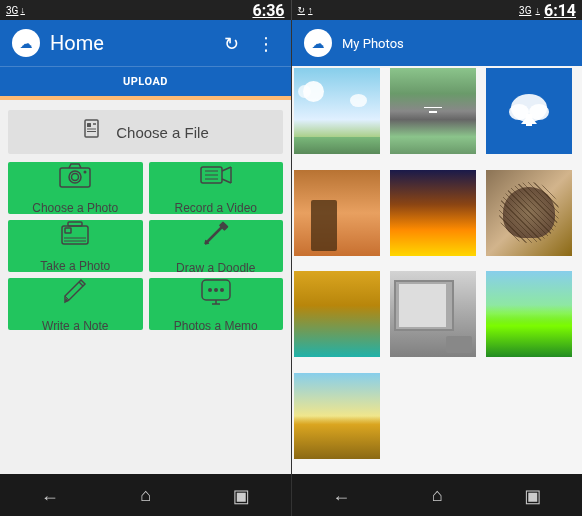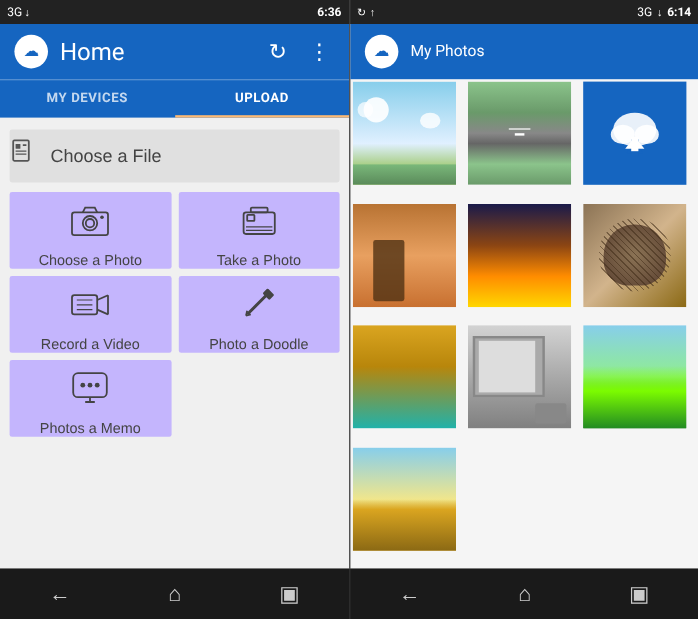--- a/index.html
+++ b/index.html
@@ -20,26 +20,27 @@
       height: 20px;
     }
     .status-bar {
       flex: 1;
       background: #1a1a2e;
       display: flex;
       align-items: center;
       padding: 0 6px;
       font-size: 10px;
       color: #fff;
+      text-decoration: underline;
     }
     .status-bar.left { background: #222; }
     .status-bar.right { background: #222; border-left: 1px solid #444; }
     .status-bar-left-icons { display: flex; align-items: center; gap: 4px; margin-left: auto; }
     .status-bar-right-icons { display: flex; align-items: center; gap: 4px; margin-left: auto; }
-    .status-time { font-weight: bold; font-size: 10px; }
+    .status-time { font-weight: bold; font-size: 16px; }
 
     
     .panels {
       display: flex;
       flex: 1;
       overflow: hidden;
     }
 
     
     .left-panel {
@@ -93,36 +94,37 @@
       padding: 8px 4px;
       color: rgba(255,255,255,0.75);
       font-size: 11px;
       font-weight: bold;
       cursor: pointer;
       border-bottom: 2px solid transparent;
       letter-spacing: 0.5px;
     }
     .tab.active {
       color: #fff;
-      border-bottom: 2px solid #fdba74;
+      border-bottom: 4px solid #fdba74;
     }
 
     
     .upload-area {
       padding: 10px 8px;
       flex: 1;
     }
 
     .choose-file-btn {
       background: #e0e0e0;
       border: none;
       width: 100%;
       height: 44px;
       display: flex;
       align-items: center;
+      justify-content: center;
       gap: 10px;
       cursor: pointer;
       margin-bottom: 8px;
       border-radius: 2px;
     }
     .choose-file-icon {
       font-size: 20px;
       color: #555;
     }
     .choose-file-text {
@@ -130,27 +132,27 @@
       color: #444;
     }
 
     
     .action-grid {
       display: grid;
       grid-template-columns: 1fr 1fr;
       gap: 6px;
     }
     .action-btn {
-      background: #c4b5fd;
+      background: #22c55e;
       border: none;
-      height: 64px;
+      height: 52px;
       display: flex;
       flex-direction: column;
       align-items: center;
-      justify-content: flex-end;
+      justify-content: center;
       gap: 6px;
       cursor: pointer;
       border-radius: 2px;
     }
     .action-btn-icon {
       font-size: 26px;
       color: #444;
     }
     .action-btn-label {
       font-size: 12px;
@@ -288,21 +290,20 @@
     <div class="app-header">
       <div class="app-logo">
         <span style="font-size:13px;">☁</span>
       </div>
       <span class="app-title">Home</span>
       <span class="header-icon">↻</span>
       <span class="header-icon">⋮</span>
     </div>
 
     <div class="tabs">
-      <div class="tab">MY DEVICES</div>
       <div class="tab active">UPLOAD</div>
     </div>
 
     <div class="upload-area">
       <button class="choose-file-btn">
         <span class="choose-file-icon">
           <svg width="24" height="24" viewBox="0 0 24 24" fill="#555">
             <rect x="3" y="2" width="13" height="17" rx="1" fill="none" stroke="#555" stroke-width="1.5"></rect>
             <rect x="5" y="5" width="4" height="4" rx="0.5" fill="#555"></rect>
             <line x1="11" y1="6" x2="14" y2="6" stroke="#555" stroke-width="1.5"></line>
@@ -323,58 +324,69 @@
               <circle cx="16" cy="15" r="3.5" fill="none" stroke="#444" stroke-width="1.5"></circle>
               <path d="M10 6 L12 2 L20 2 L22 6" stroke="#444" stroke-width="1.5" fill="none"></path>
               <circle cx="26" cy="10" r="1.5" fill="#444"></circle>
             </svg>
           </span>
           <span class="action-btn-label">Choose a Photo</span>
         </button>
 
         <button class="action-btn">
           <span class="action-btn-icon">
-            <svg width="30" height="26" viewBox="0 0 30 26" fill="none">
-              <rect x="2" y="6" width="26" height="18" rx="2" fill="none" stroke="#444" stroke-width="1.5"></rect>
-              <rect x="8" y="2" width="14" height="4" rx="1" fill="none" stroke="#444" stroke-width="1.5"></rect>
-              <rect x="5" y="8" width="6" height="5" rx="0.5" fill="none" stroke="#444" stroke-width="1.5"></rect>
-              <line x1="4" y1="18" x2="26" y2="18" stroke="#444" stroke-width="1"></line>
-              <line x1="4" y1="21" x2="26" y2="21" stroke="#444" stroke-width="1"></line>
-            </svg>
-          </span>
-          <span class="action-btn-label">Take a Photo</span>
-        </button>
-
-        <button class="action-btn">
-          <span class="action-btn-icon">
             <svg width="32" height="26" viewBox="0 0 32 26" fill="none">
               <rect x="1" y="5" width="21" height="16" rx="2" fill="none" stroke="#444" stroke-width="1.5"></rect>
               <line x1="5" y1="9" x2="18" y2="9" stroke="#444" stroke-width="1"></line>
               <line x1="5" y1="13" x2="18" y2="13" stroke="#444" stroke-width="1"></line>
               <line x1="5" y1="17" x2="18" y2="17" stroke="#444" stroke-width="1"></line>
               <line x1="22" y1="9" x2="31" y2="5" stroke="#444" stroke-width="1.5"></line>
               <line x1="22" y1="17" x2="31" y2="21" stroke="#444" stroke-width="1.5"></line>
               <line x1="31" y1="5" x2="31" y2="21" stroke="#444" stroke-width="1.5"></line>
             </svg>
           </span>
           <span class="action-btn-label">Record a Video</span>
         </button>
 
         <button class="action-btn">
           <span class="action-btn-icon">
+            <svg width="30" height="26" viewBox="0 0 30 26" fill="none">
+              <rect x="2" y="6" width="26" height="18" rx="2" fill="none" stroke="#444" stroke-width="1.5"></rect>
+              <rect x="8" y="2" width="14" height="4" rx="1" fill="none" stroke="#444" stroke-width="1.5"></rect>
+              <rect x="5" y="8" width="6" height="5" rx="0.5" fill="none" stroke="#444" stroke-width="1.5"></rect>
+              <line x1="4" y1="18" x2="26" y2="18" stroke="#444" stroke-width="1"></line>
+              <line x1="4" y1="21" x2="26" y2="21" stroke="#444" stroke-width="1"></line>
+            </svg>
+          </span>
+          <span class="action-btn-label">Take a Photo</span>
+        </button>
+
+        <button class="action-btn">
+          <span class="action-btn-icon">
             <svg width="30" height="30" viewBox="0 0 30 30" fill="none">
               <line x1="6" y1="24" x2="22" y2="8" stroke="#444" stroke-width="2.5" stroke-linecap="round"></line>
               <line x1="4" y1="26" x2="8" y2="25" stroke="#444" stroke-width="1.5"></line>
               <line x1="4" y1="26" x2="5" y2="22" stroke="#444" stroke-width="1.5"></line>
               <rect x="20" y="4" width="8" height="6" rx="1" transform="rotate(45 22 6)" fill="#444"></rect>
             </svg>
           </span>
-          <span class="action-btn-label">Photo a Doodle</span>
-        </button>
-
+          <span class="action-btn-label">Draw a Doodle</span>
+        </button>
+
+        <button class="action-btn">
+          <span class="action-btn-icon">
+            <svg width="28" height="30" viewBox="0 0 28 30" fill="none">
+              <path d="M4 26 L8 24 L24 8 L20 4 L4 20 Z" fill="none" stroke="#444" stroke-width="1.5"></path>
+              <line x1="18" y1="6" x2="22" y2="10" stroke="#444" stroke-width="1.5"></line>
+              <line x1="4" y1="20" x2="8" y2="24" stroke="#444" stroke-width="1"></line>
+              <path d="M4 26 L5 22 L8 25 Z" fill="#444"></path>
+            </svg>
+          </span>
+          <span class="action-btn-label">Write a Note</span>
+        </button>
 
         <button class="action-btn">
           <span class="action-btn-icon">
             <svg width="32" height="30" viewBox="0 0 32 30" fill="none">
               <rect x="2" y="4" width="28" height="20" rx="4" fill="none" stroke="#444" stroke-width="1.5"></rect>
               <circle cx="10" cy="14" r="2" fill="#444"></circle>
               <circle cx="16" cy="14" r="2" fill="#444"></circle>
               <circle cx="22" cy="14" r="2" fill="#444"></circle>
               <line x1="16" y1="24" x2="16" y2="28" stroke="#444" stroke-width="1.5"></line>
               <line x1="12" y1="28" x2="20" y2="28" stroke="#444" stroke-width="1.5"></line>

